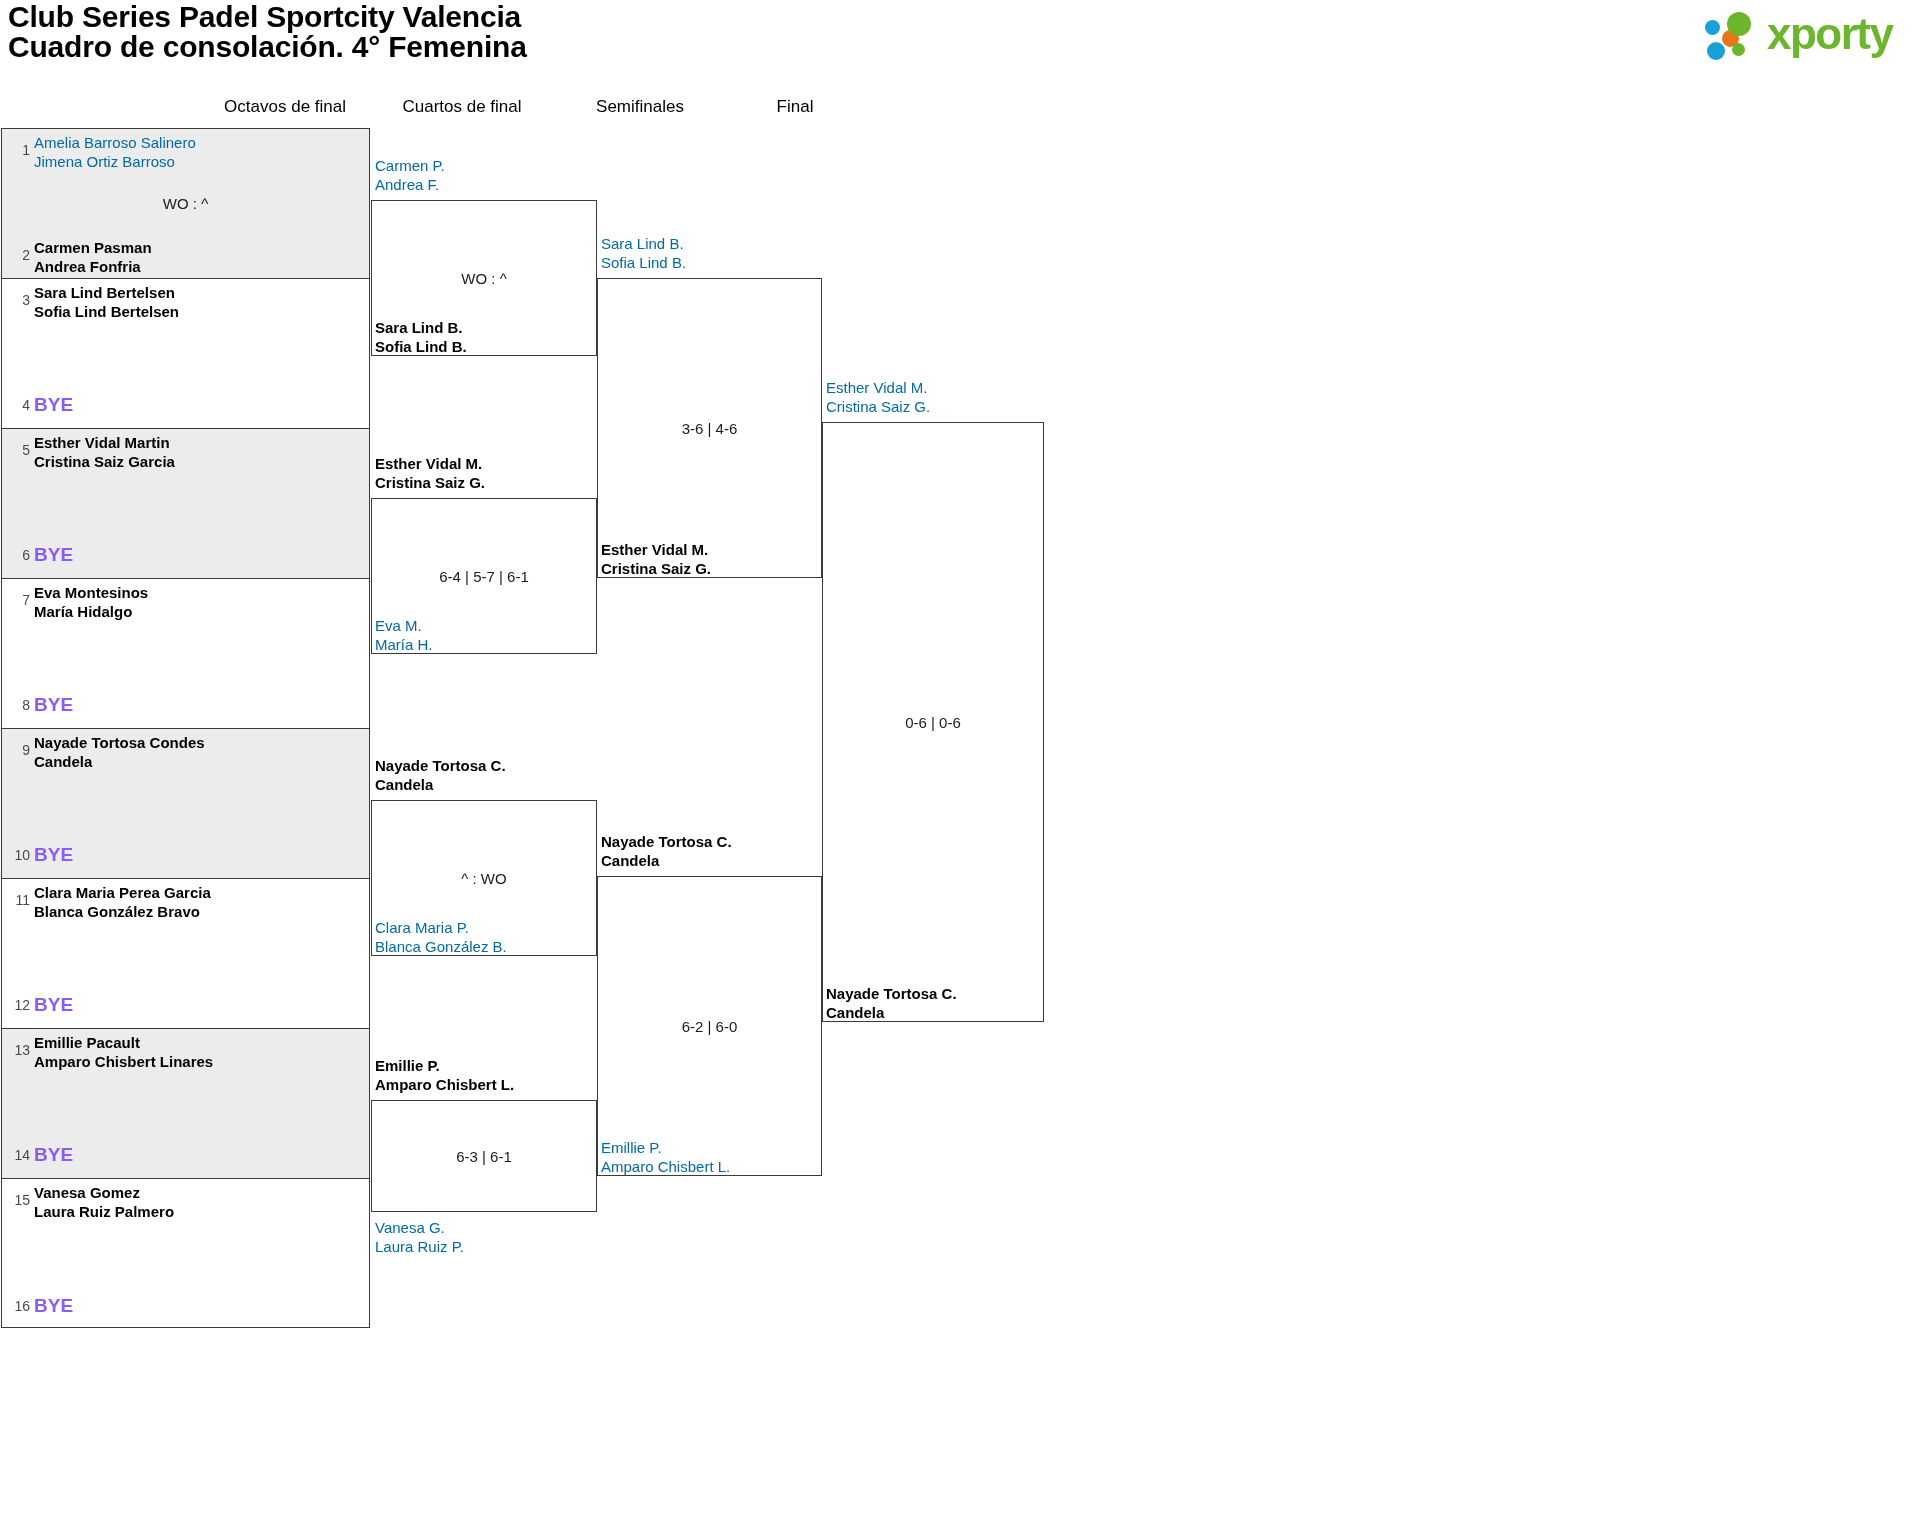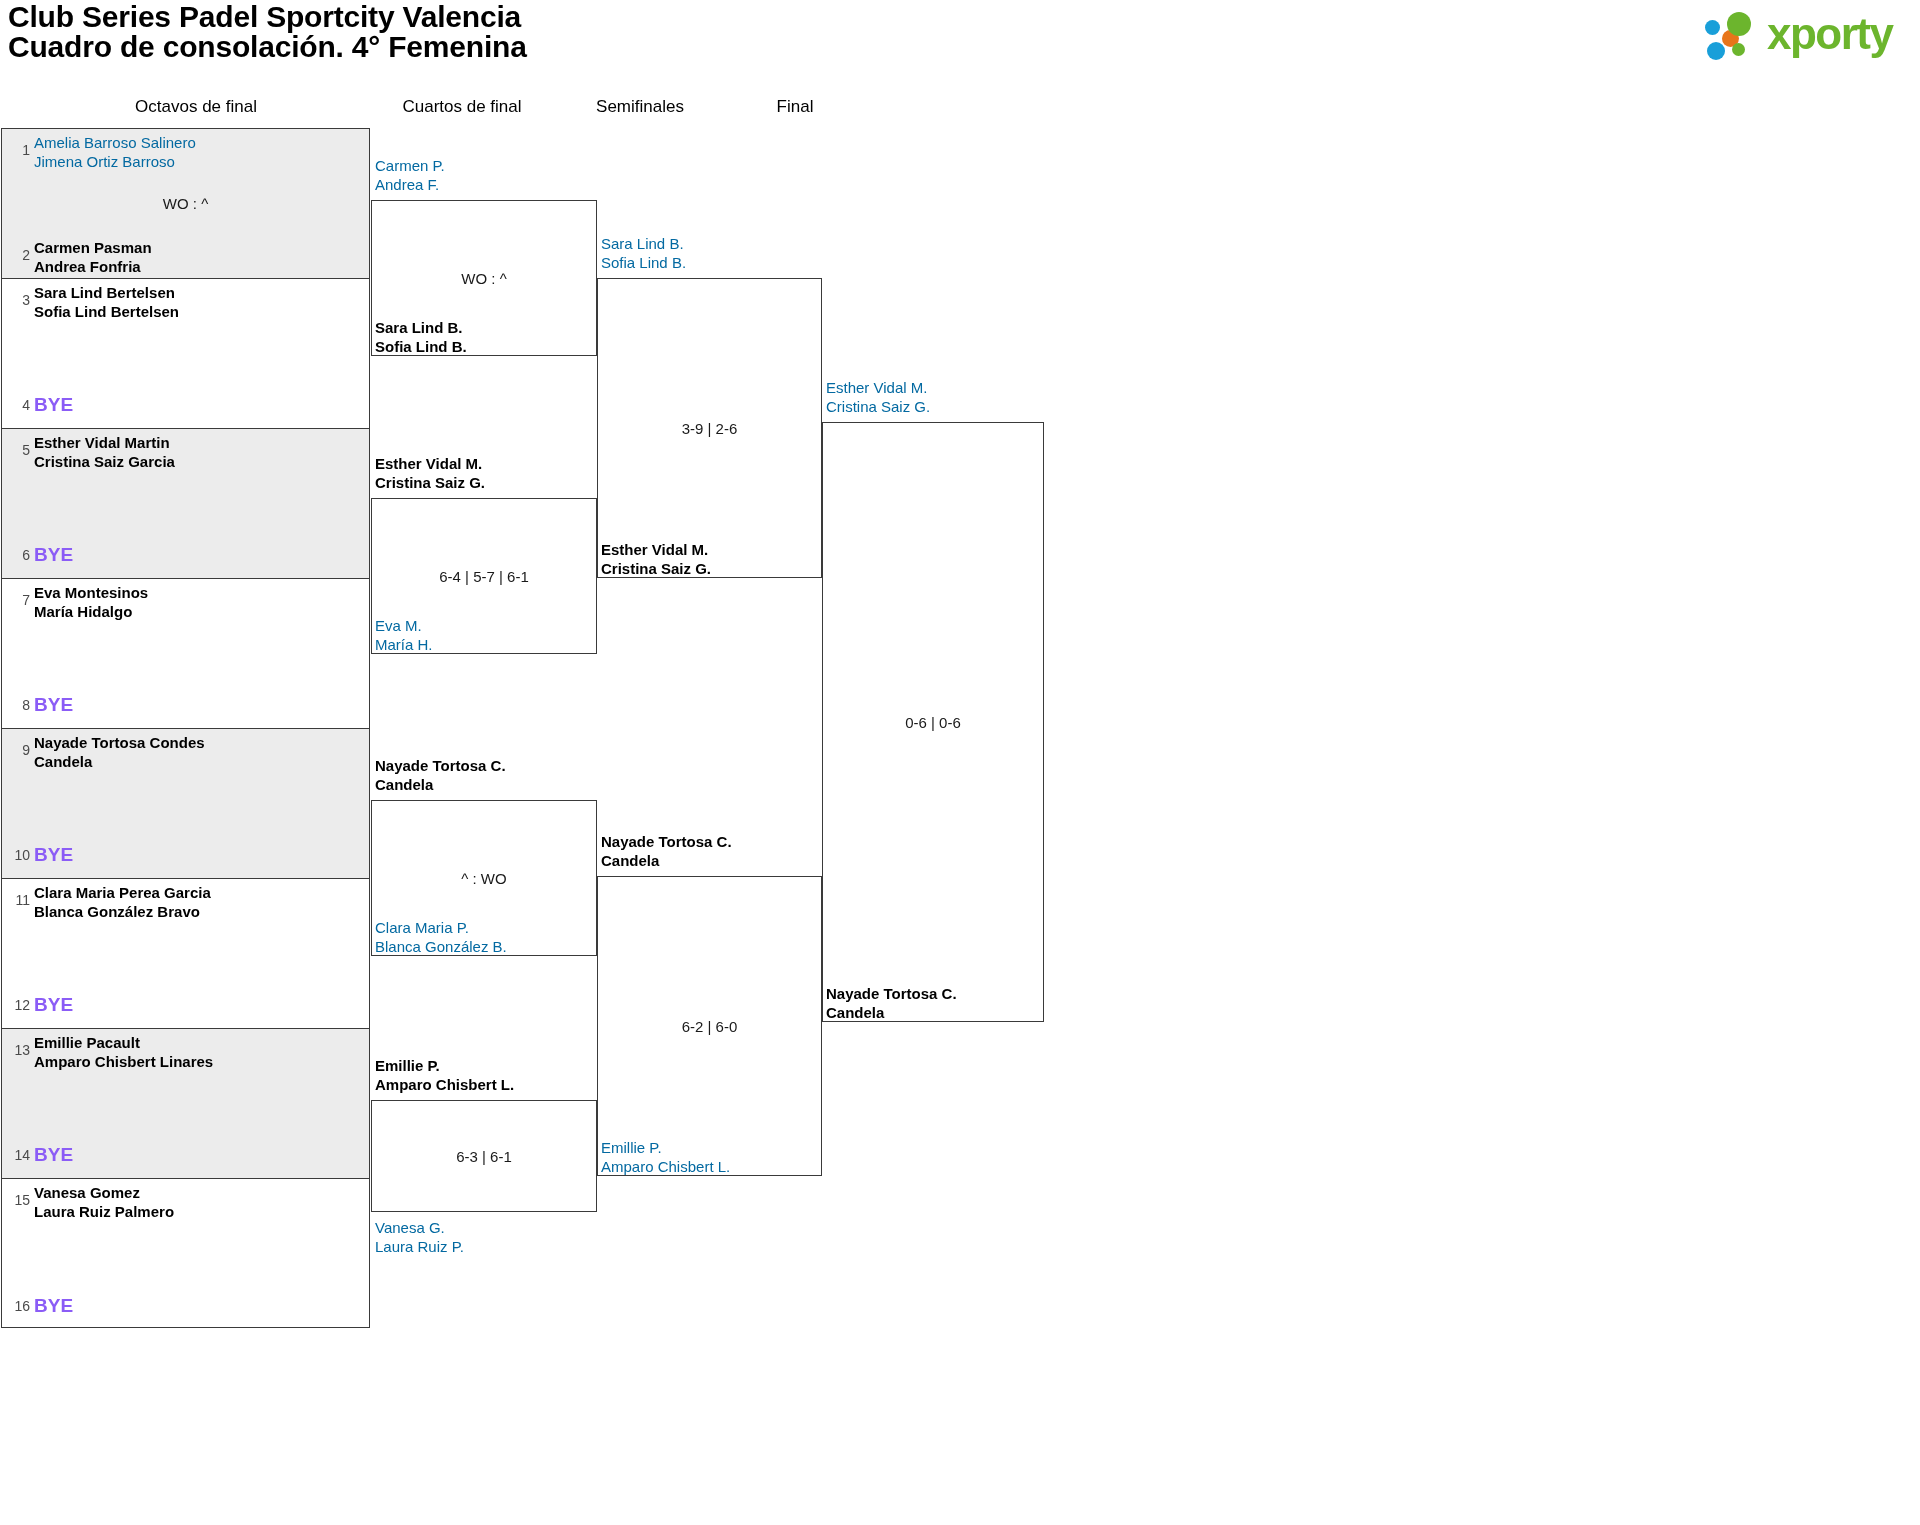--- a/index.html
+++ b/index.html
@@ -102,21 +102,21 @@
     <div class="logo-mark">
       <div class="dot" style="left:0px;  top:8px;  width:15px; height:15px; background:#199fd9;"></div>
       <div class="dot" style="left:17px; top:18px; width:17px; height:17px; background:#e8751a;"></div>
       <div class="dot" style="left:22px; top:0px;  width:24px; height:24px; background:#6cb52d;"></div>
       <div class="dot" style="left:2px;  top:30px; width:18px; height:18px; background:#199fd9;"></div>
       <div class="dot" style="left:27px; top:31px; width:13px; height:13px; background:#6cb52d;"></div>
     </div>
     <div class="logo-word">xporty</div>
   </div>
 
-  <div class="round-head" style="left:46px;  width:300px;">Octavos de final</div>
+  <div class="round-head" style="left:46px;  width:300px;text-align:right;">Octavos de final</div>
   <div class="round-head" style="left:332px; width:260px;">Cuartos de final</div>
   <div class="round-head" style="left:530px; width:220px;">Semifinales</div>
   <div class="round-head" style="left:700px; width:190px;">Final</div>
 
   <div class="r1-col" id="r1col">
       <div class="r1-match shaded" style="top: 0px;">
         <div class="r1-slot top">
           <div class="seed">1</div>
           <div class="r1-names">
             <div class="pl lose">Amelia Barroso Salinero</div>
@@ -264,21 +264,21 @@
       </div>
       <div class="nblock" style="left: 375px; top: 1056px;">
         <div class="pl win">Emillie P.</div>
         <div class="pl win">Amparo Chisbert L.</div>
       </div>
       <div class="nblock" style="left: 375px; top: 1218px;">
         <div class="pl lose">Vanesa G.</div>
         <div class="pl lose">Laura Ruiz P.</div>
       </div>
       <div class="mbox" style="left: 597px; top: 278px; width: 225px; height: 300px;">
-        <div class="mbox-score">3-9 | 2-6</div>
+        <div class="mbox-score">3-6 | 4-6</div>
       </div>
       <div class="nblock" style="left: 601px; top: 234px;">
         <div class="pl lose">Sara Lind B.</div>
         <div class="pl lose">Sofia Lind B.</div>
       </div>
       <div class="nblock" style="left: 601px; top: 540px;">
         <div class="pl win">Esther Vidal M.</div>
         <div class="pl win">Cristina Saiz G.</div>
       </div>
       <div class="mbox" style="left: 597px; top: 876px; width: 225px; height: 300px;">

